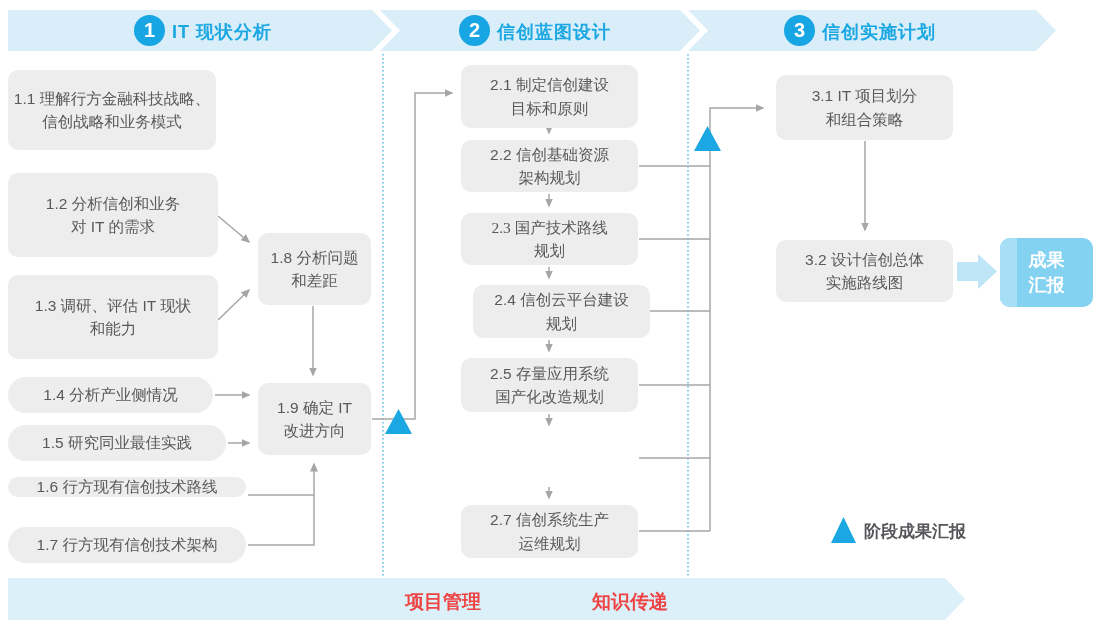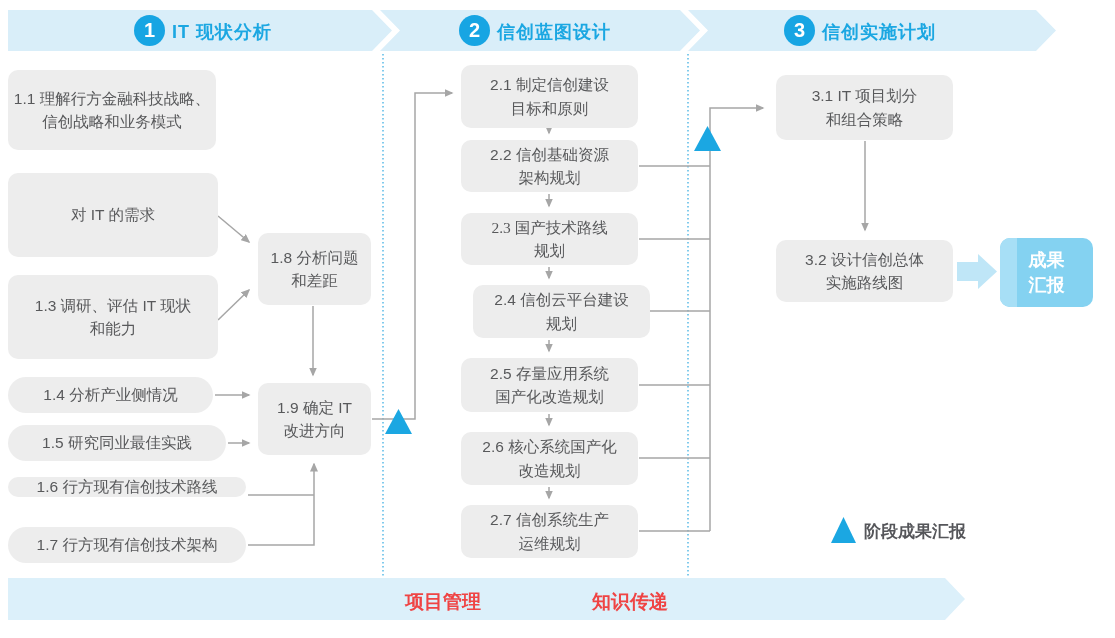--- a/index.html
+++ b/index.html
@@ -107,20 +107,21 @@
     <polygon class="tri" points="843.5,517 856,543 831,543"></polygon>
 
     <polygon class="block-arrow" points="957,262 978,262 978,254 997,271.5 978,289 978,281 957,281"></polygon>
   </svg>
 
   <div class="gbox" style="left:8px;top:70px;width:208px;height:80px;">
     <span>1.1 理解行方金融科技战略、</span>
     <span>信创战略和业务模式</span>
   </div>
   <div class="gbox" style="left:8px;top:173px;width:210px;height:84px;">
+    <span>1.2 分析信创和业务</span>
     <span>对 IT 的需求</span>
   </div>
   <div class="gbox" style="left:8px;top:275px;width:210px;height:84px;">
     <span>1.3 调研、评估 IT 现状</span>
     <span>和能力</span>
   </div>
   <div class="gbox pill" style="left:8px;top:377px;width:205px;height:36px;">
     <span>1.4 分析产业侧情况</span>
   </div>
   <div class="gbox pill" style="left:8px;top:425px;width:218px;height:36px;">
@@ -154,24 +155,20 @@
     <span>规划</span>
   </div>
   <div class="gbox" style="left:473px;top:285px;width:177px;height:53px;">
     <span>2.4 信创云平台建设</span>
     <span>规划</span>
   </div>
   <div class="gbox" style="left:461px;top:358px;width:177px;height:54px;">
     <span>2.5 存量应用系统</span>
     <span>国产化改造规划</span>
   </div>
-  <div class="gbox" style="left:461px;top:432px;width:177px;height:53px;">
-    <span>2.6 核心系统国产化</span>
-    <span>改造规划</span>
-  </div>
   <div class="gbox" style="left:461px;top:505px;width:177px;height:53px;">
     <span>2.7 信创系统生产</span>
     <span>运维规划</span>
   </div>
 
   <div class="gbox" style="left:776px;top:75px;width:177px;height:65px;">
     <span>3.1 IT 项目划分</span>
     <span>和组合策略</span>
   </div>
   <div class="gbox" style="left:776px;top:240px;width:177px;height:62px;">

